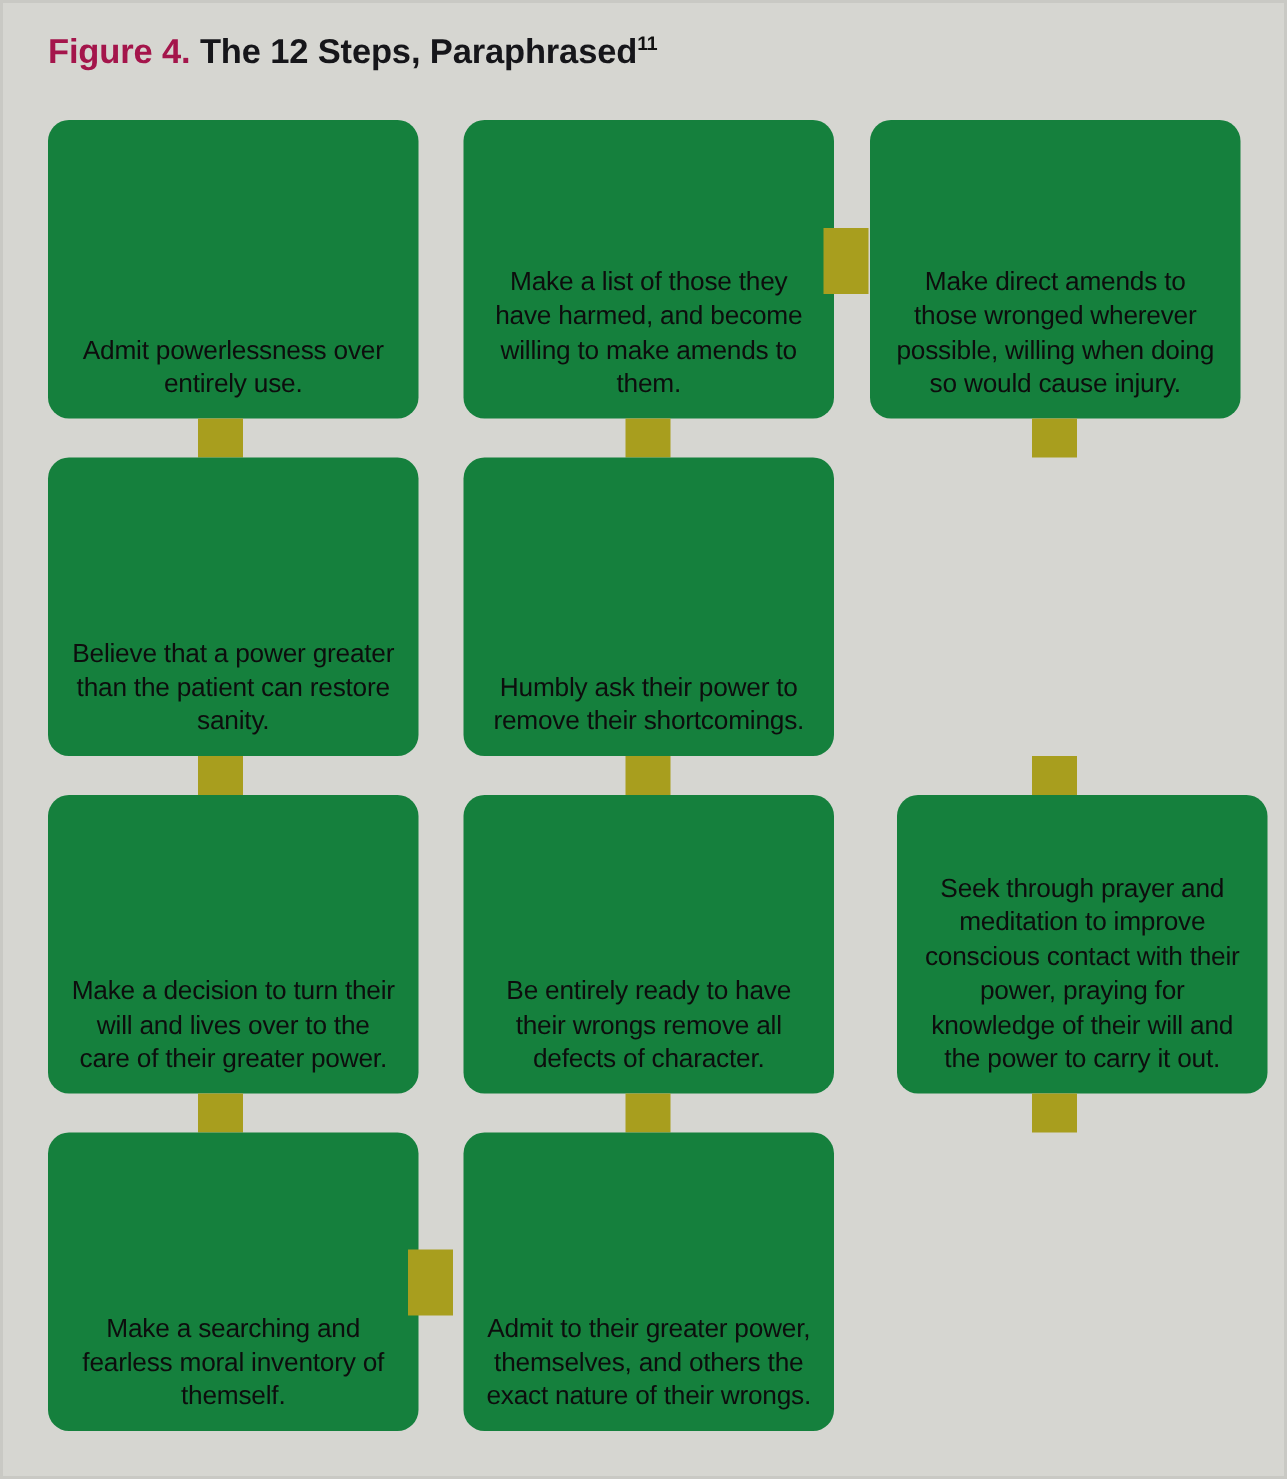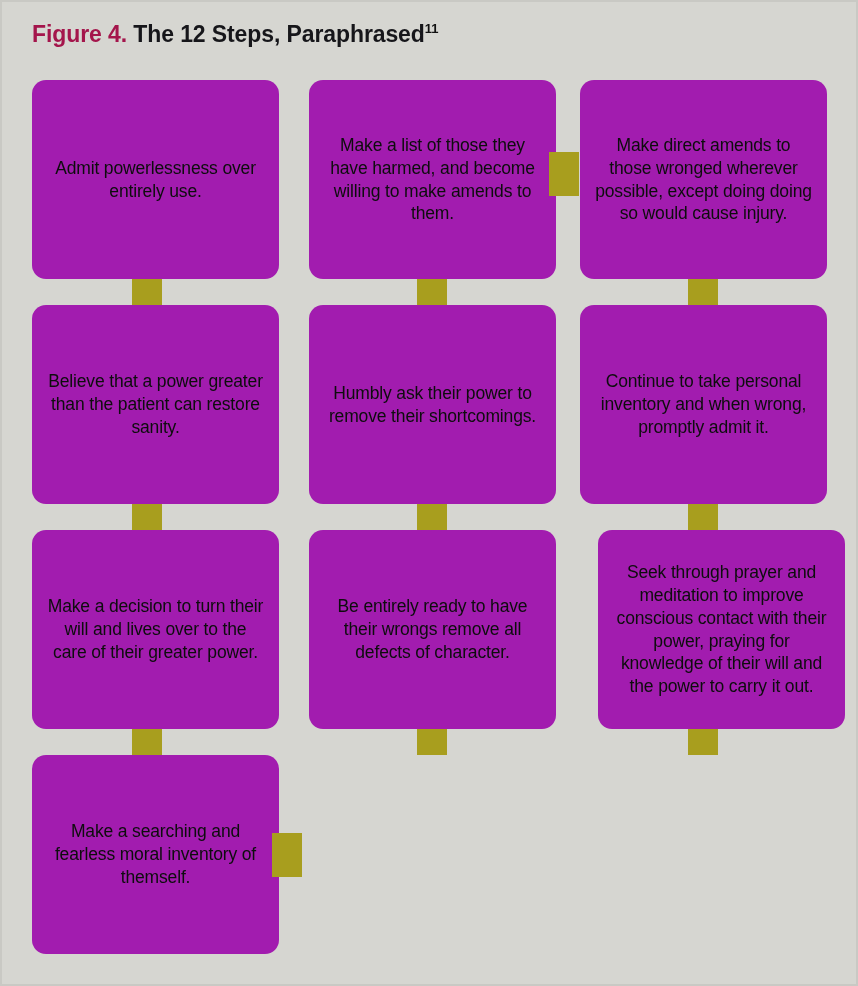--- a/index.html
+++ b/index.html
@@ -47,24 +47,24 @@
   .grid {
     position: absolute;
     left: 0;
     top: 0;
     width: 858px;
     height: 986px;
   }
   .step-card {
     position: absolute;
     box-sizing: border-box;
-    background: #a21caf;
+    background: #15803d;
     border-radius: 14px;
     display: flex;
-    align-items: center;
+    align-items: flex-end;
     justify-content: center;
     padding: 12px 14px;
     text-align: center;
   }
   .step-text {
     font-size: 17.5px;
     line-height: 1.30;
     color: #0d0d0d;
     font-weight: 500;
     letter-spacing: -0.15px;
@@ -122,31 +122,31 @@
     <div class="step-card" style="left:307px; top:303px; width:247px; height:199px;">
       <span class="step-text">Humbly ask their power to remove their shortcomings.</span>
     </div>
     <div class="connector vert" style="left:415px; top:502px;"></div>
 
     <div class="step-card" style="left:307px; top:528px; width:247px; height:199px;">
       <span class="step-text">Be entirely ready to have their wrongs remove all defects of character.</span>
     </div>
     <div class="connector vert" style="left:415px; top:727px;"></div>
 
+    <div class="step-card" style="left:307px; top:753px; width:247px; height:199px;">
+      <span class="step-text">Admit to their greater power, themselves, and others the exact nature of their wrongs.</span>
+    </div>
 
     <div class="connector horiz" style="left:547px; top:150px;"></div>
 
     <div class="step-card" style="left:578px; top:78px;  width:247px; height:199px;">
-      <span class="step-text">Make direct amends to those wronged wherever possible, except doing doing so would cause injury.</span>
+      <span class="step-text">Make direct amends to those wronged wherever possible, willing when doing so would cause injury.</span>
     </div>
     <div class="connector vert" style="left:686px; top:277px;"></div>
 
-    <div class="step-card" style="left:578px; top:303px; width:247px; height:199px;">
-      <span class="step-text">Continue to take personal inventory and when wrong, promptly admit it.</span>
-    </div>
     <div class="connector vert" style="left:686px; top:502px;"></div>
 
     <div class="step-card" style="left:596px; top:528px; width:247px; height:199px;">
       <span class="step-text">Seek through prayer and meditation to improve conscious contact with their power, praying for knowledge of their will and the power to carry it out.</span>
     </div>
     <div class="connector vert" style="left:686px; top:727px;"></div>
 
 
   </div>
 </div>

